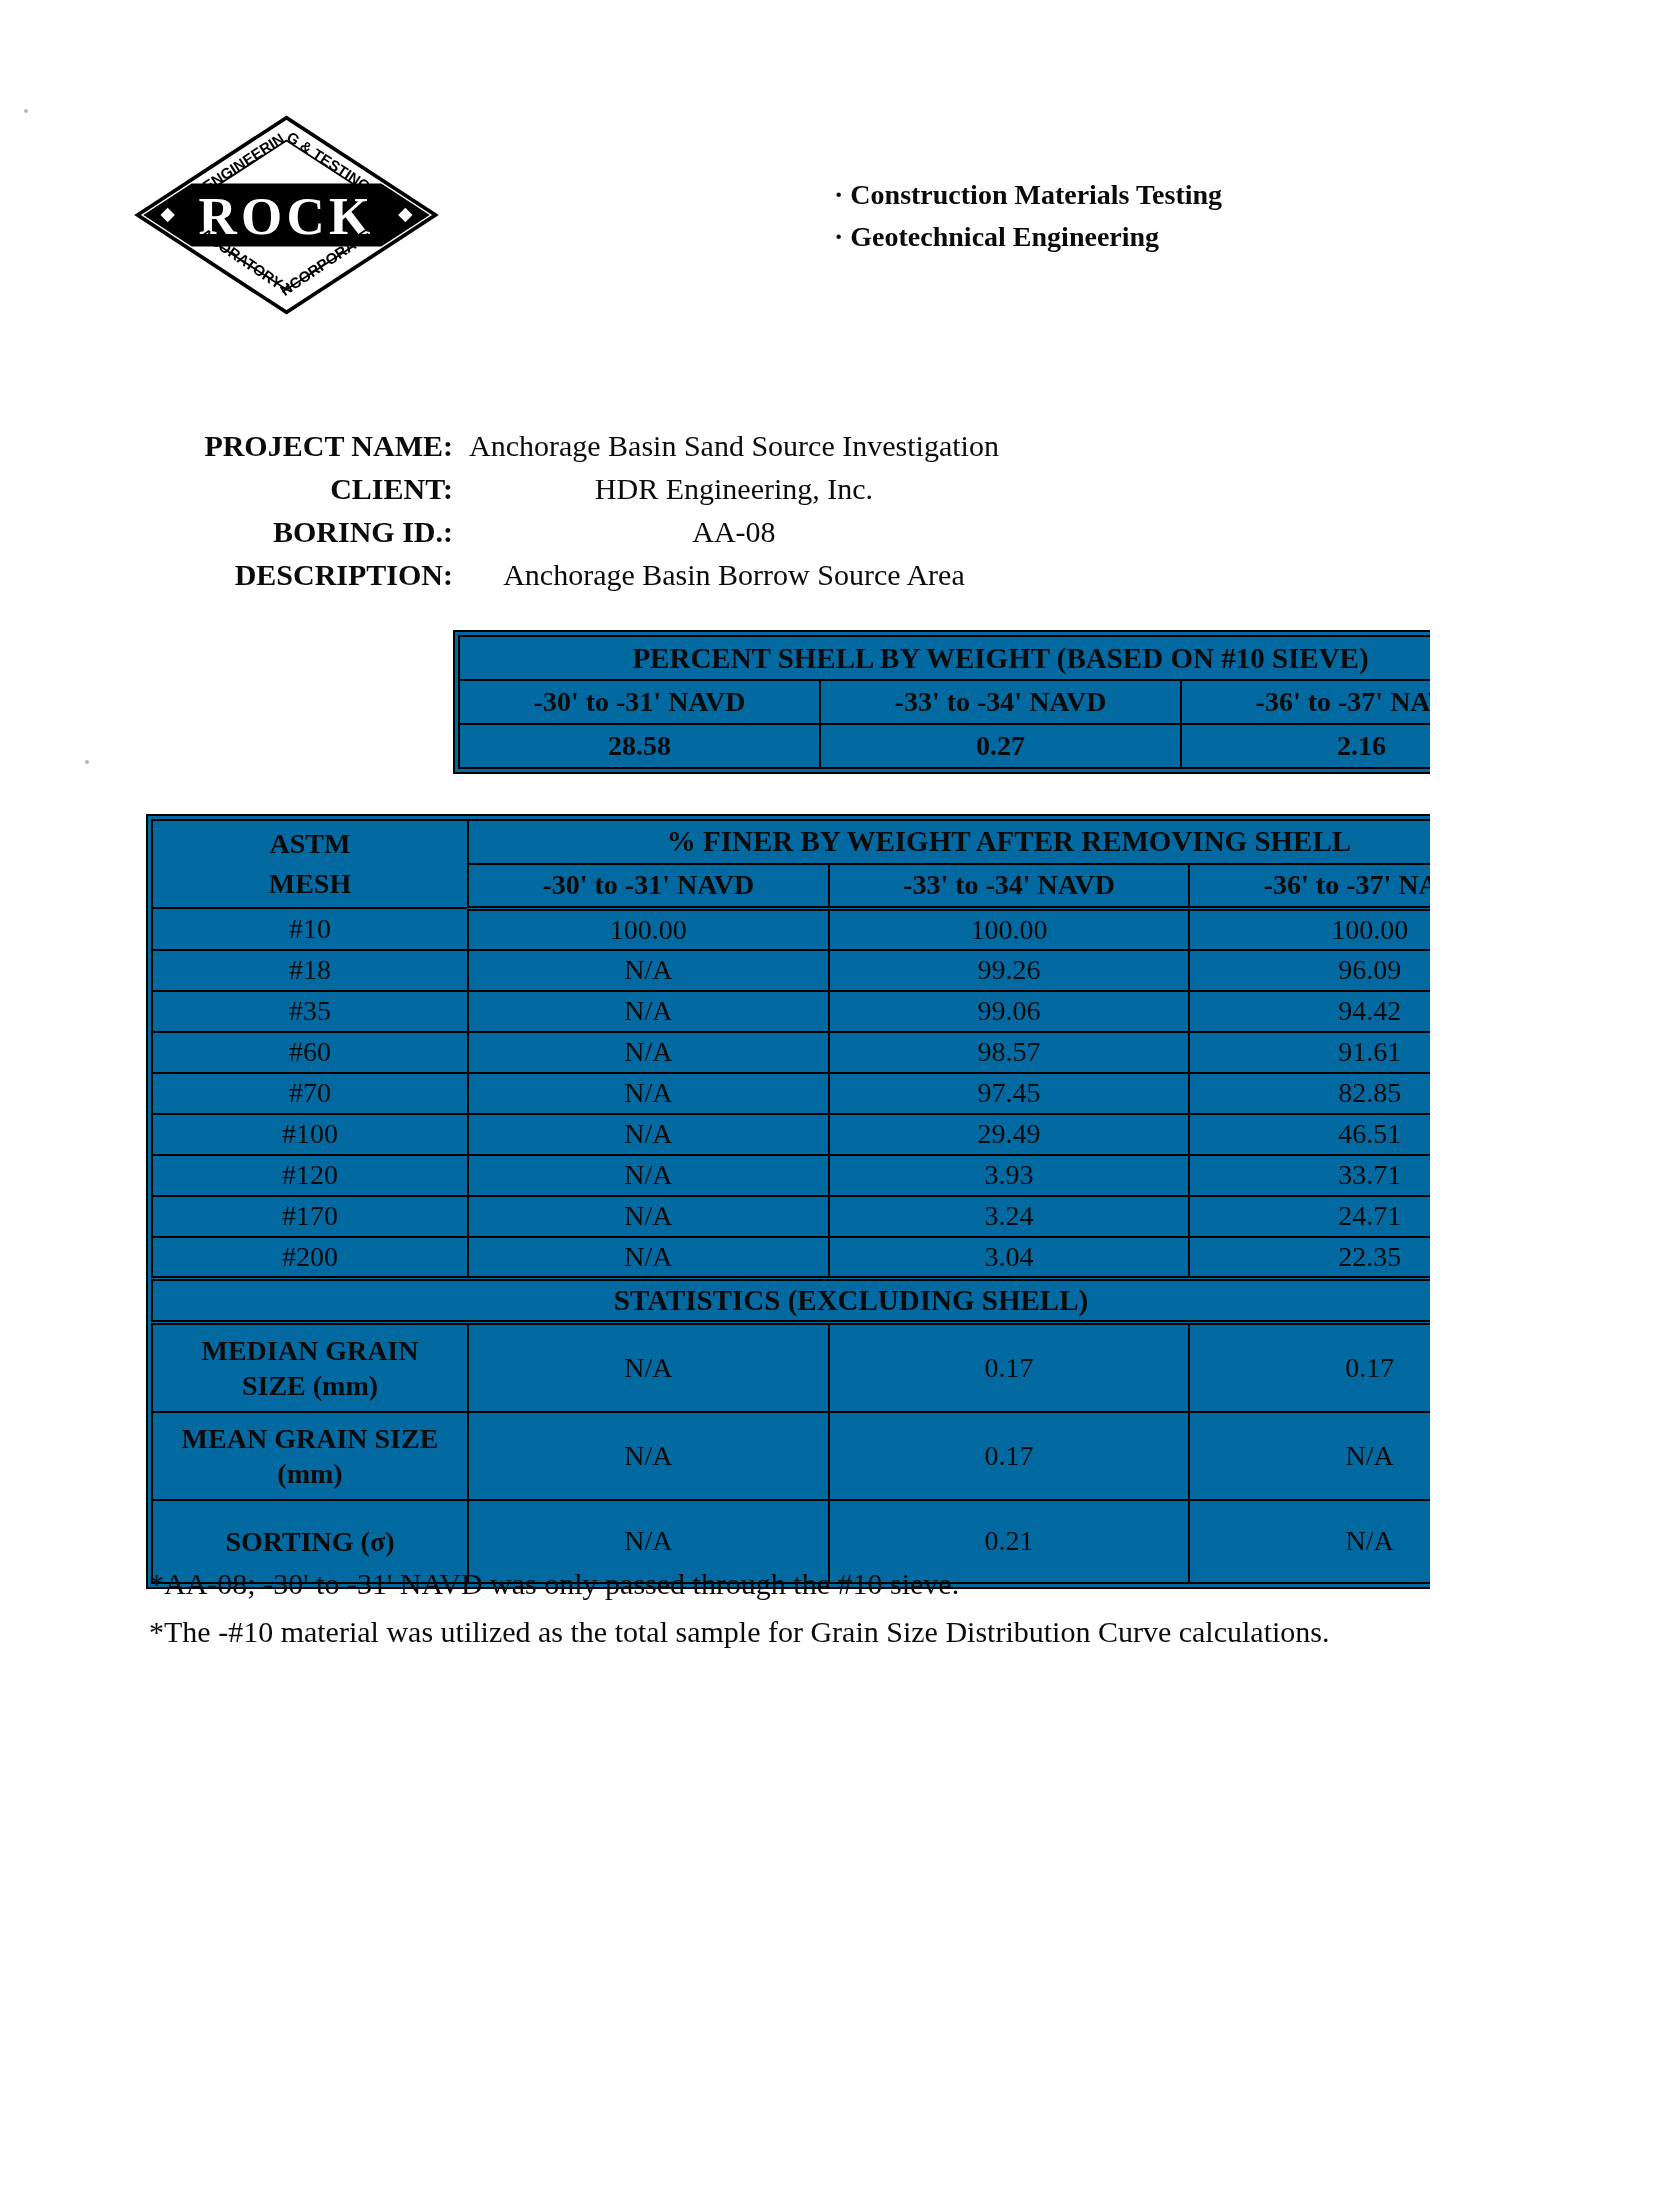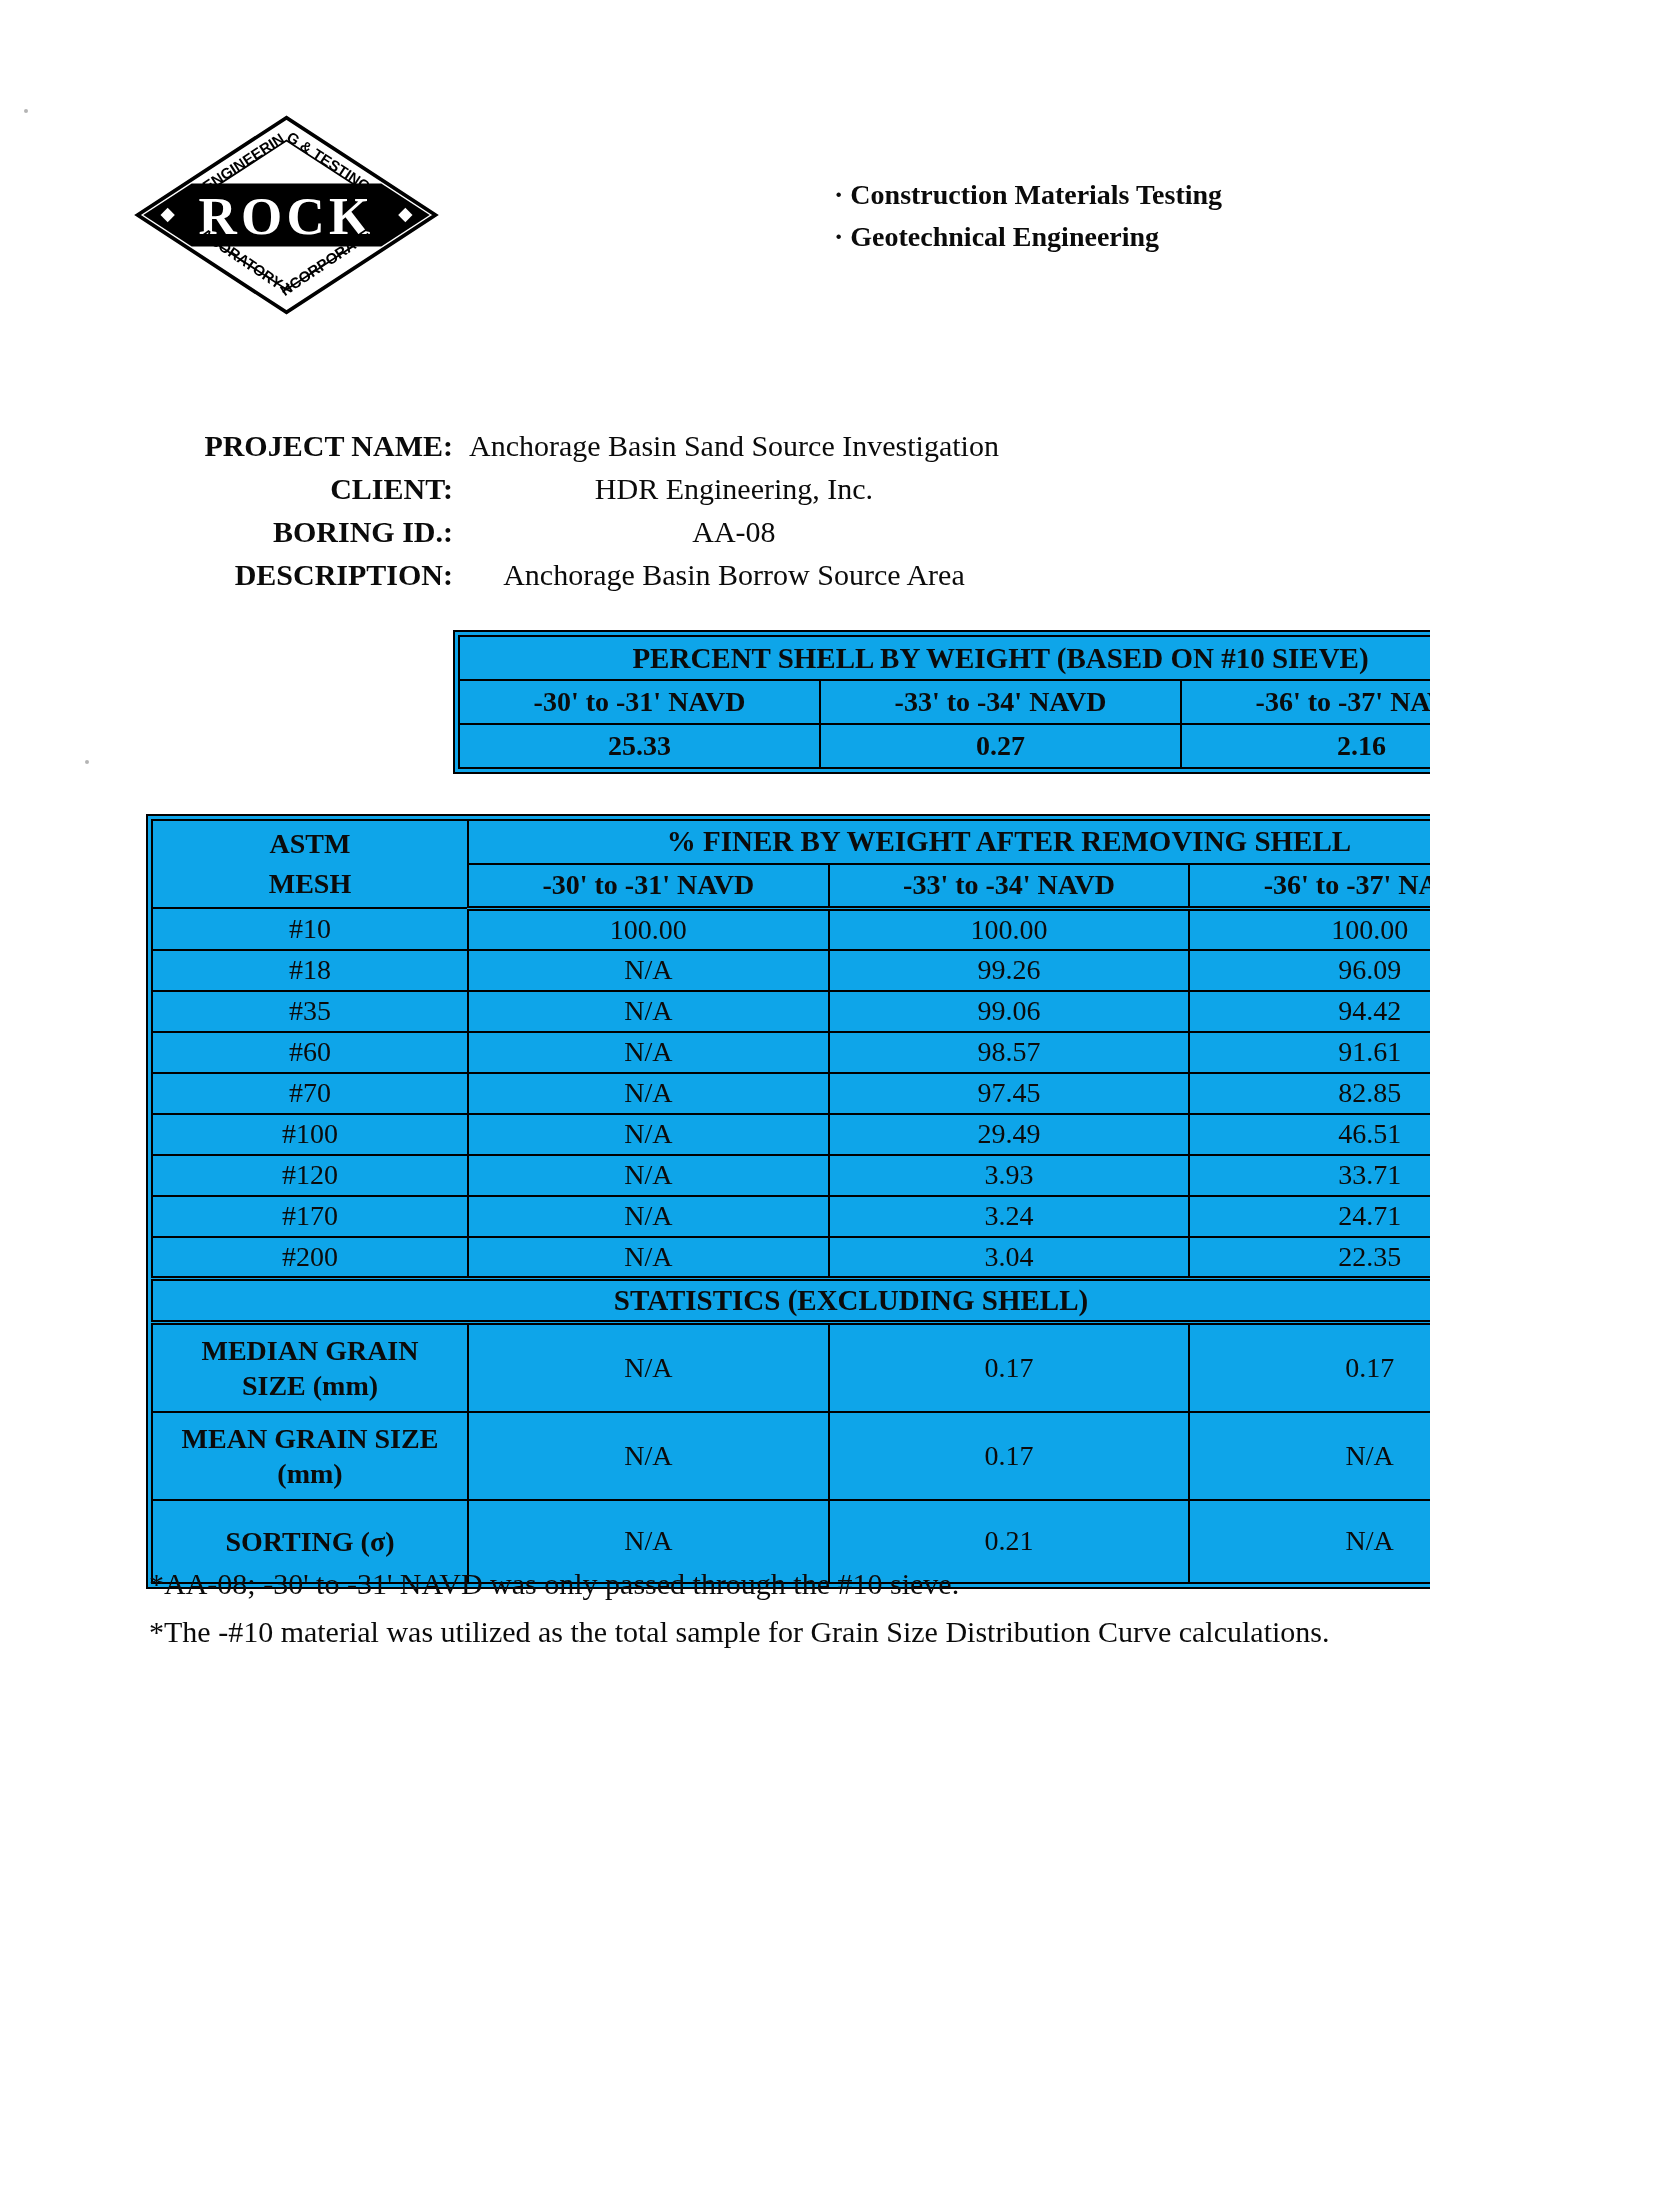--- a/index.html
+++ b/index.html
@@ -36,21 +36,21 @@
   
   .project-info {
     position: absolute; left: 156px; top: 424px;
     display: grid; grid-template-columns: 297px auto; column-gap: 16px;
     font-size: 30px; line-height: 43px;
   }
   .pi-label { font-weight: 700; text-align: right; white-space: nowrap; }
   .pi-value { text-align: center; white-space: nowrap; }
 
   
-  .dbl { border: 2px solid #000; padding: 3px; background: #0ea5e9; }
+  .dbl { border: 2px solid #000; padding: 3px; background: #0369a1; }
 
   table { width: 100%; border-collapse: collapse; table-layout: fixed; }
   td { border: 2px solid #000; text-align: center; vertical-align: middle; padding: 3px 6px; font-size: 28px; }
   .bold { font-weight: 700; }
 
   
   .shell-wrap { position: absolute; left: 453px; top: 630px; width: 1095px; }
   .shell-wrap td { height: 44px; }
   .shell-wrap .title-cell { font-size: 29px; }
 
@@ -117,21 +117,21 @@
       <tbody>
         <tr>
           <td colspan="3" class="bold title-cell">PERCENT SHELL BY WEIGHT (BASED ON #10 SIEVE)</td>
         </tr>
         <tr>
           <td class="bold">-30' to -31' NAVD</td>
           <td class="bold">-33' to -34' NAVD</td>
           <td class="bold">-36' to -37' NAVD</td>
         </tr>
         <tr>
-          <td class="bold">25.33</td>
+          <td class="bold">28.58</td>
           <td class="bold">0.27</td>
           <td class="bold">2.16</td>
         </tr>
       </tbody>
     </table>
   </div>
 
   <div class="dbl finer-wrap">
     <table>
       <colgroup>

